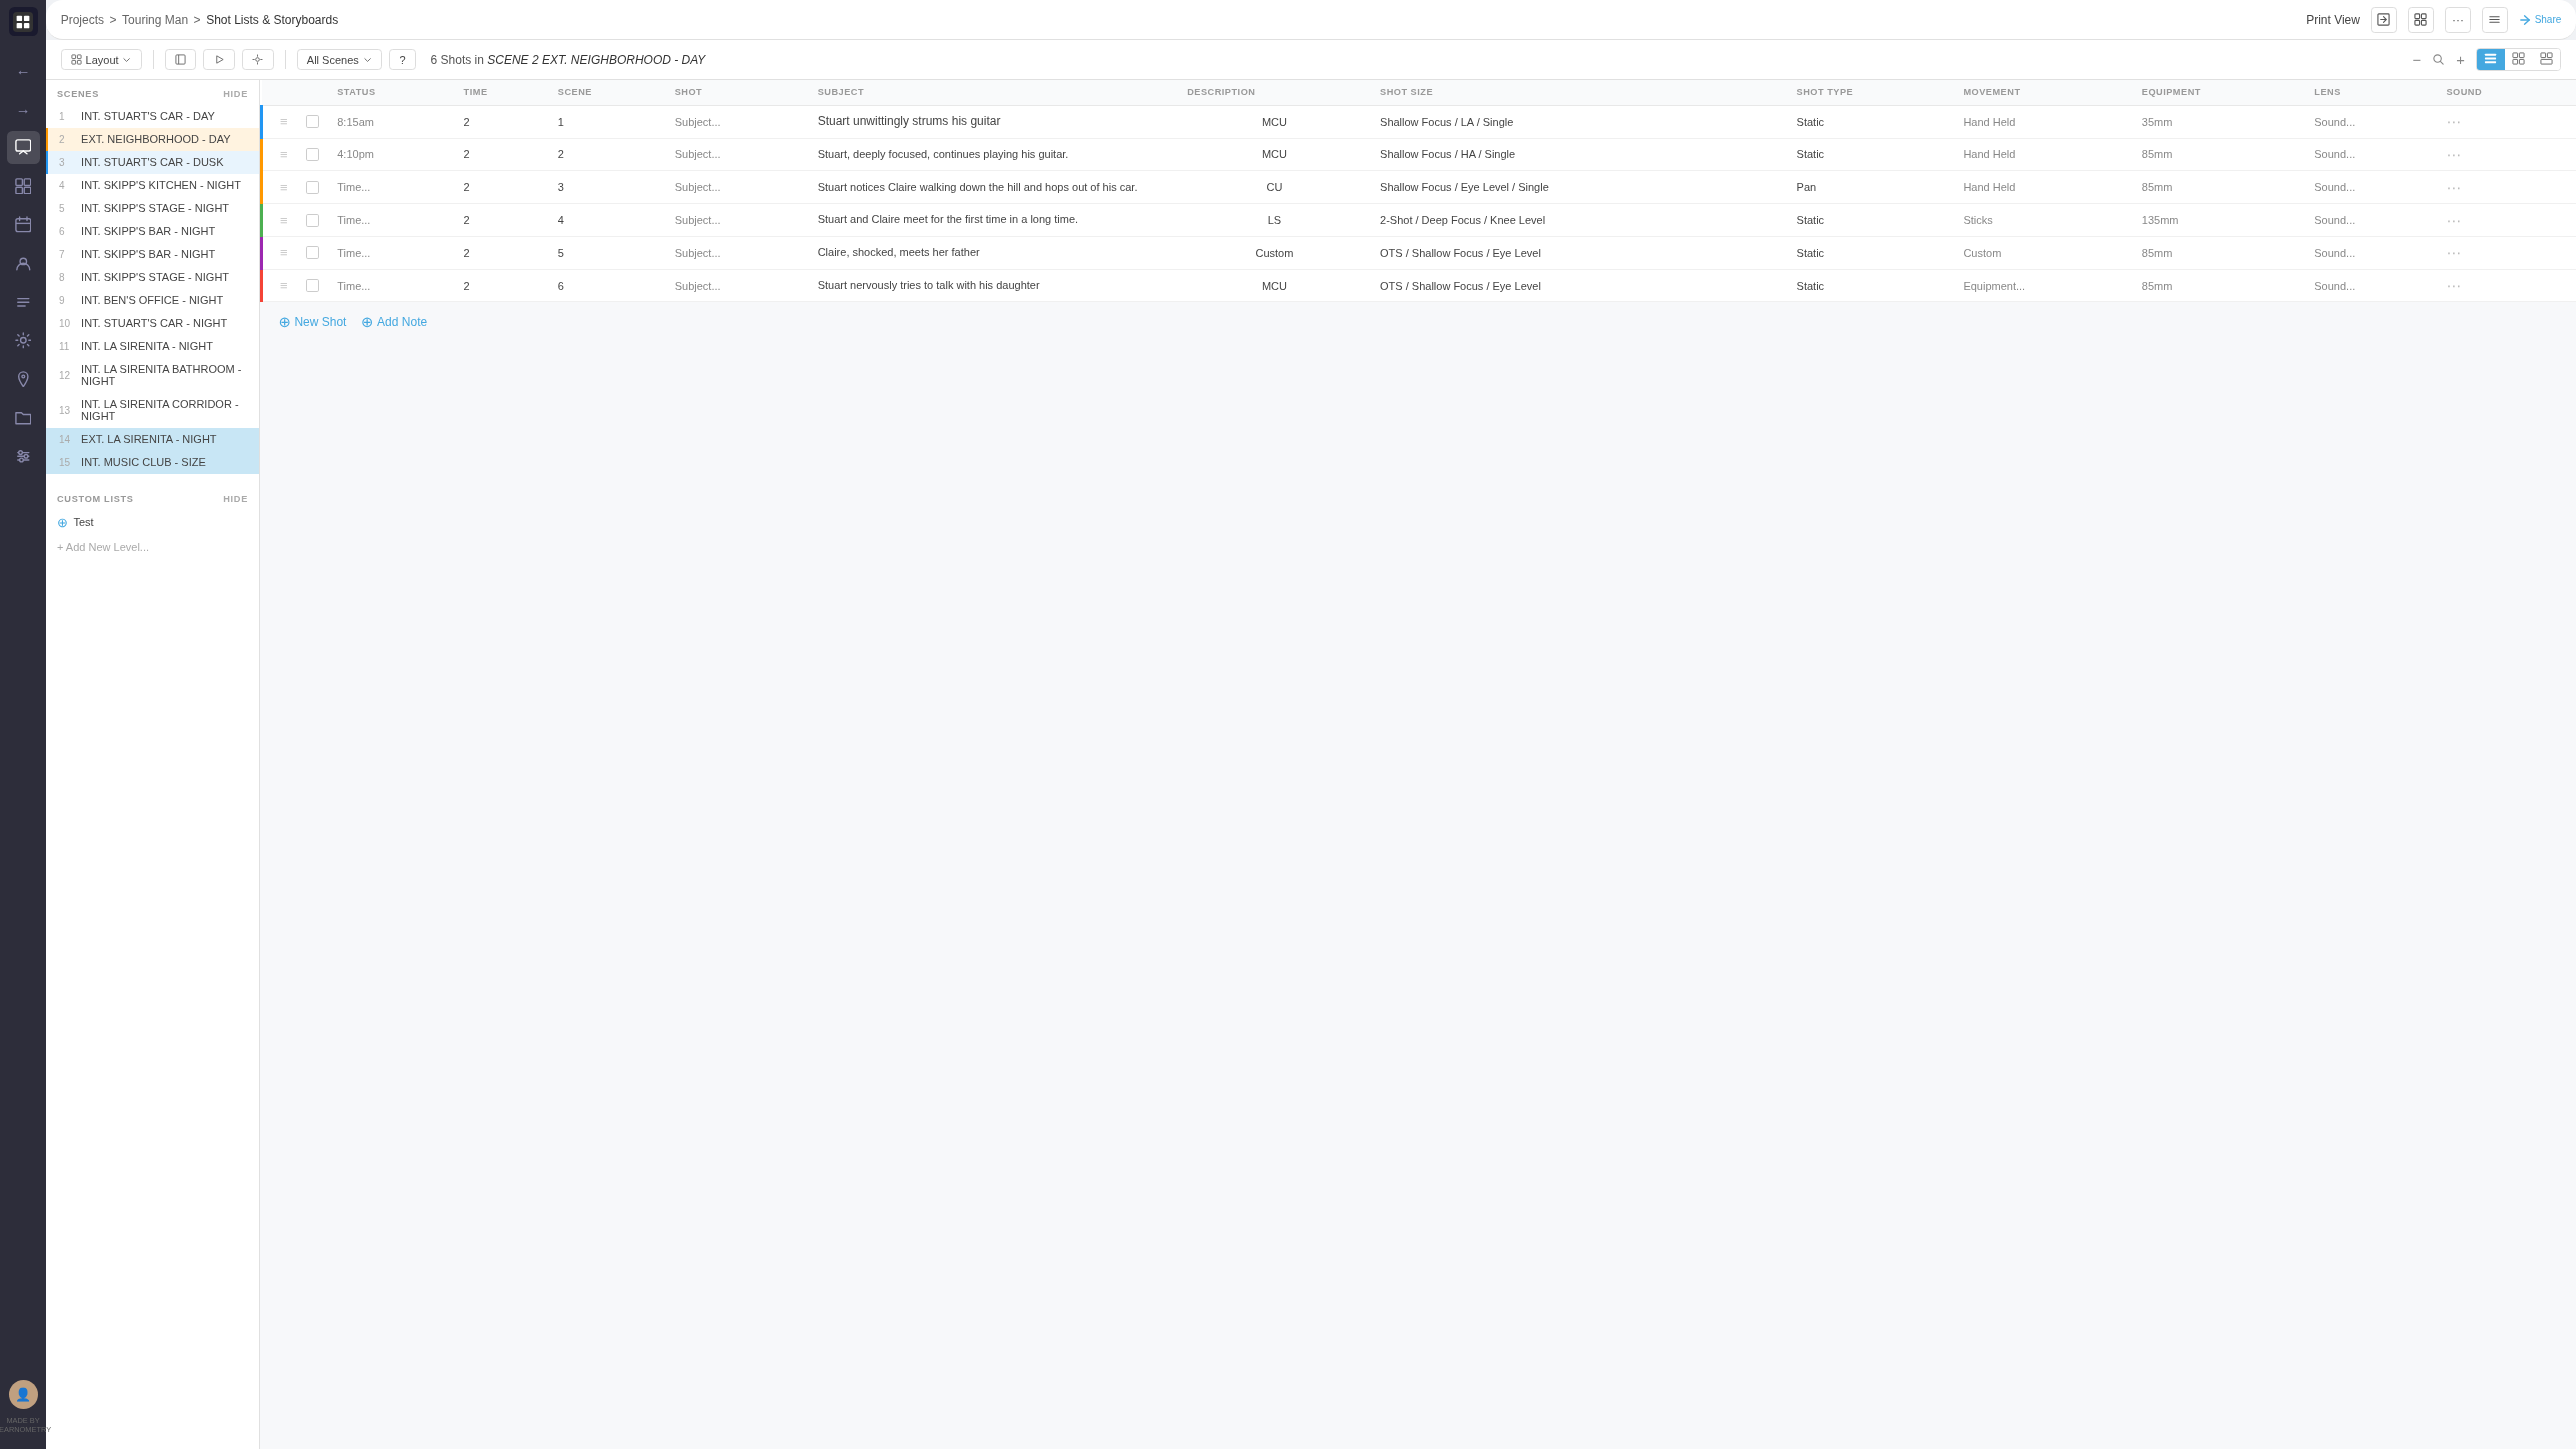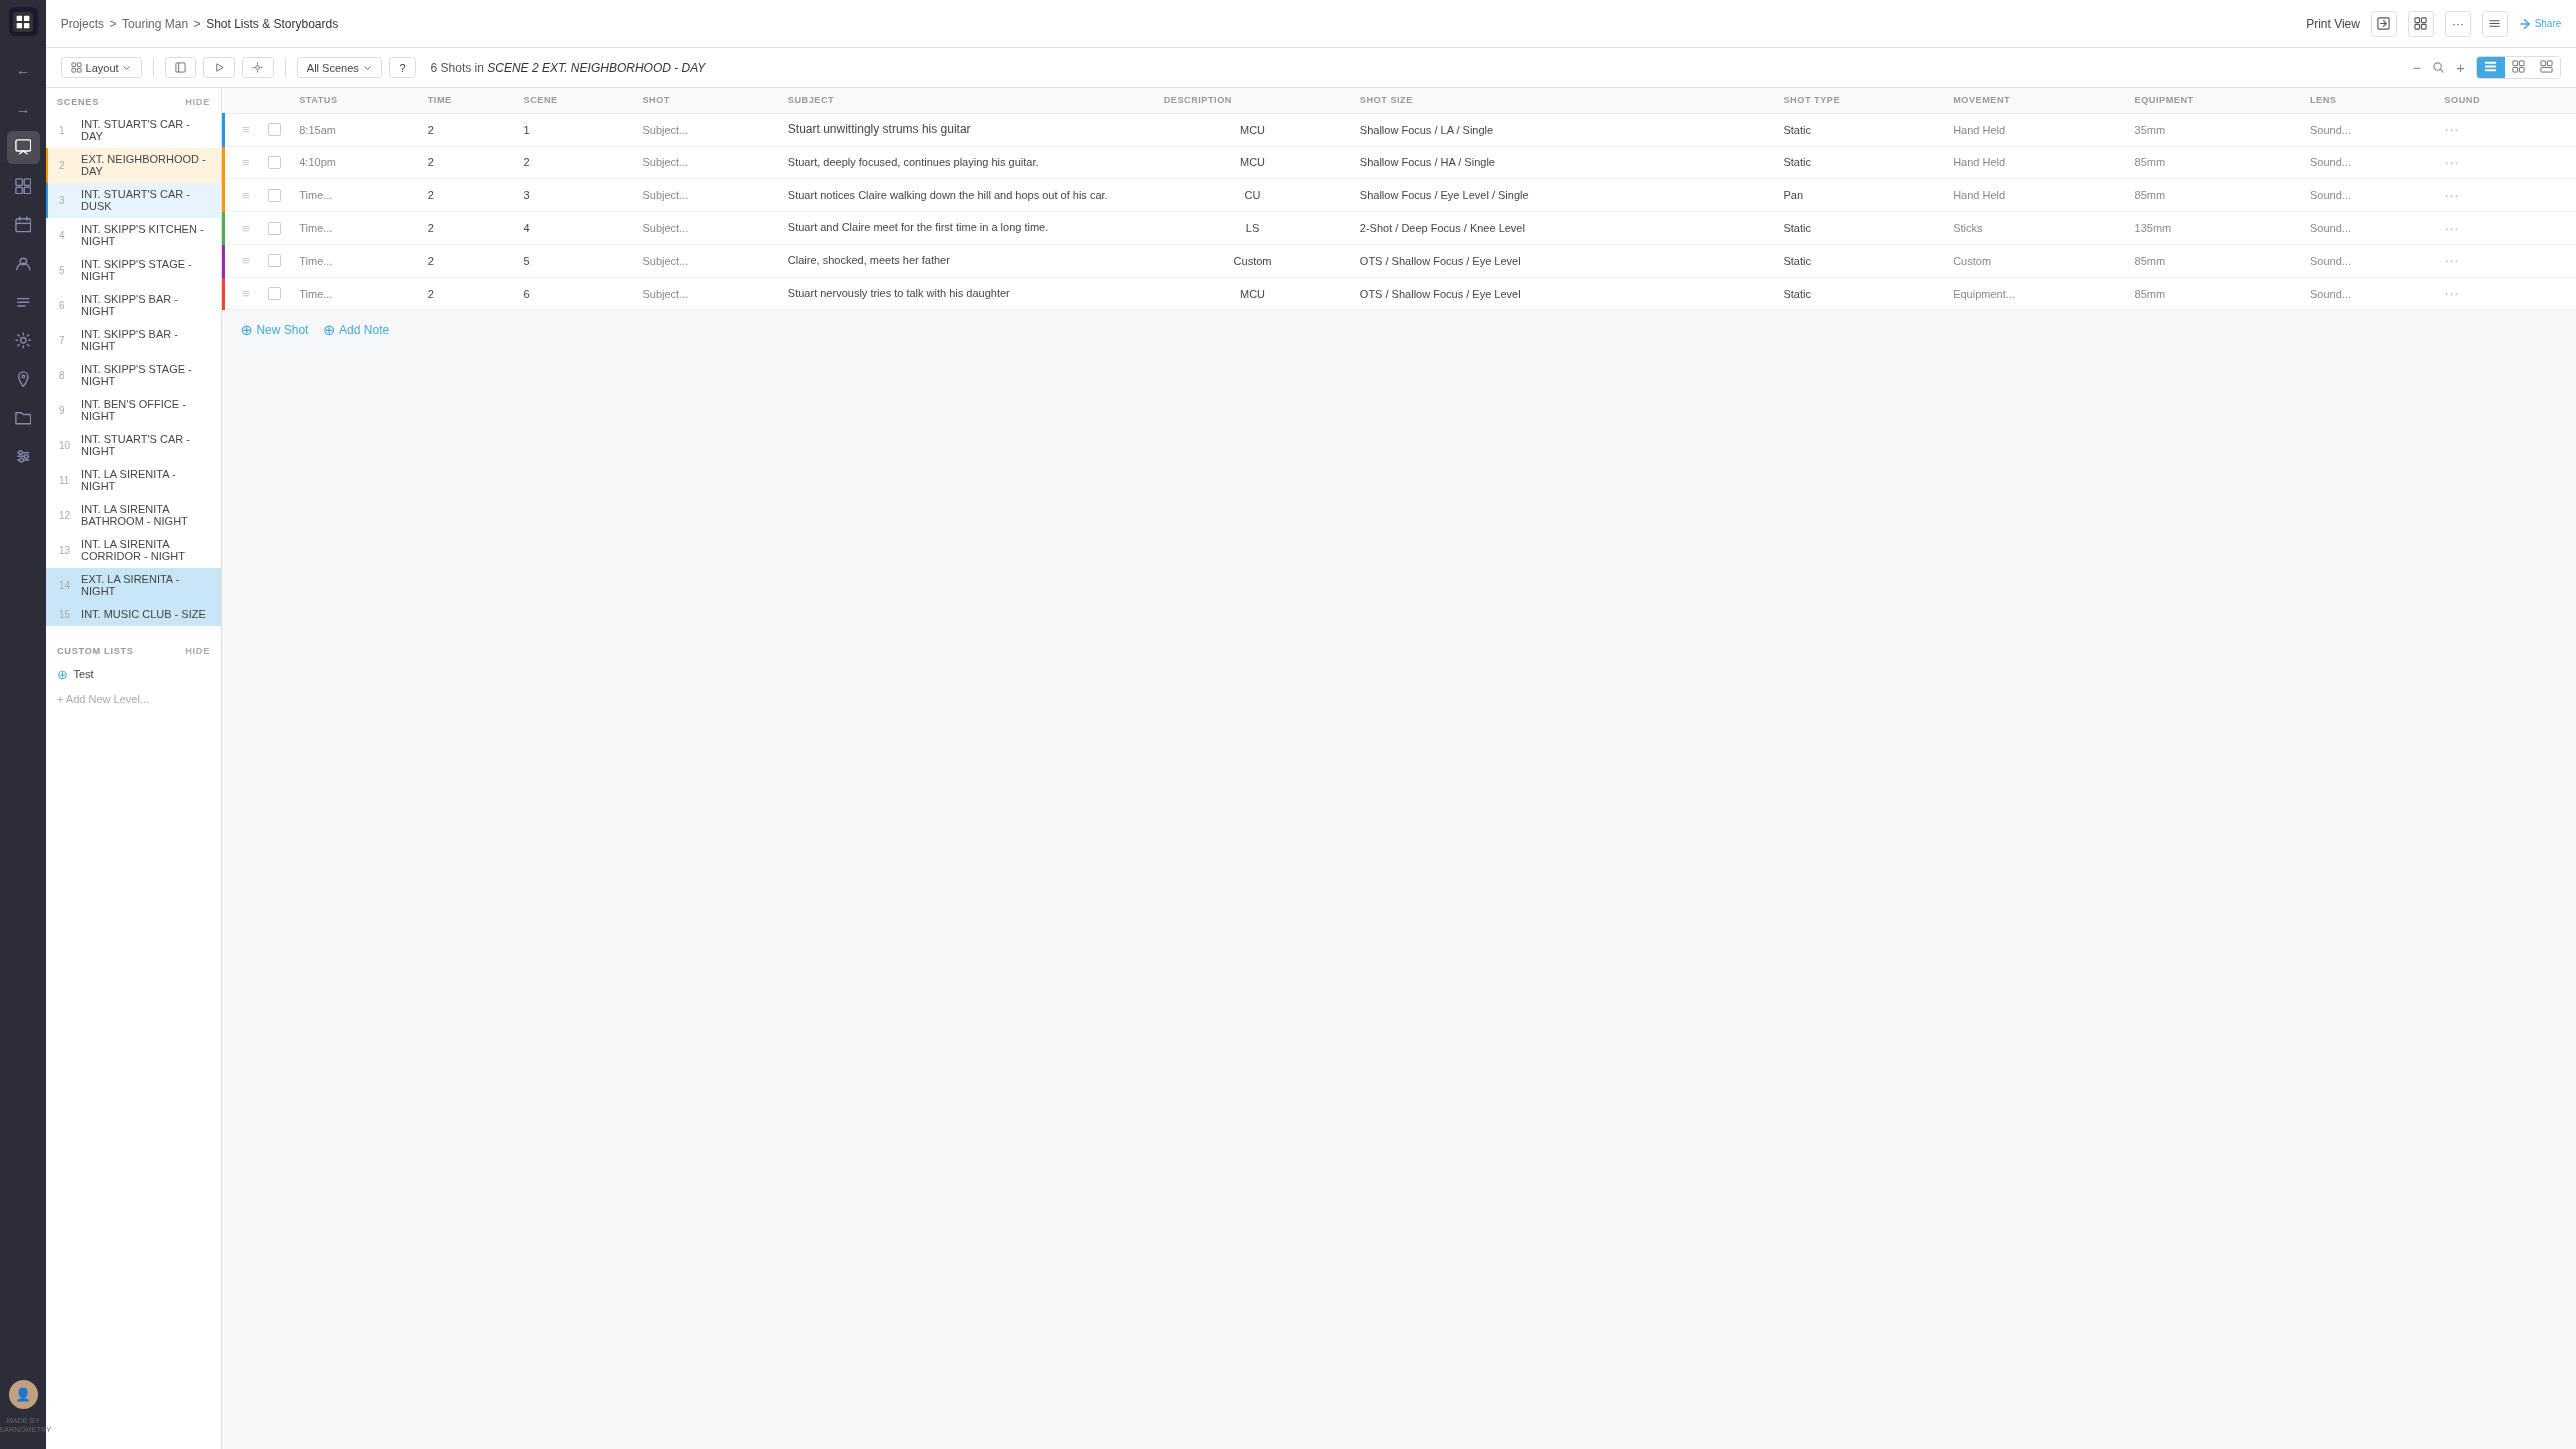--- a/index.html
+++ b/index.html
@@ -32,23 +32,24 @@
       margin-top: auto; margin-bottom: 7.4px; overflow: hidden;
       display: flex; align-items: center; justify-content: center; color: white; font-size: 13px;
     }
     .made-by { font-size: 7.4px; color: #666; text-align: center; margin-bottom: 7.4px; }
 
     
     .main-wrap { display: flex; flex-direction: column; flex: 1; overflow: hidden; }
 
     
     .top-header {
-      height: 48px; background: white; border-bottom: 0.9px solid #e0e0e0;
+      height: 40px; background: white; border-bottom: 0.9px solid #e0e0e0;
       display: flex; align-items: center; padding: 0 14.7px;
       flex-shrink: 0;
+      border-radius: 17px;
     }
     .breadcrumb { display: flex; align-items: center; gap: 5.5px; font-size: 12px; color: #666; }
     .breadcrumb a { color: #666; text-decoration: none; }
     .breadcrumb .current { color: #333; font-weight: 500; }
     .header-actions { margin-left: auto; display: flex; align-items: center; gap: 11px; }
     .print-view-btn { font-size: 12px; color: #444; cursor: pointer; }
     .header-icon-btn { width: 26px; height: 26px; border: 0.9px solid #ddd; border-radius: 3.7px; display: flex; align-items: center; justify-content: center; cursor: pointer; color: #555; font-size: 12px; }
     .share-btn { display: flex; align-items: center; gap: 3.7px; font-size: 10px; color: #44a8e0; cursor: pointer; }
 
     
@@ -69,21 +70,21 @@
     .zoom-btn { font-size: 14.7px; color: #888; cursor: pointer; padding: 0 3.7px; }
     .view-toggle { display: flex; border: 0.9px solid #ddd; border-radius: 3.7px; overflow: hidden; }
     .view-toggle-btn { padding: 2.8px 7.4px; cursor: pointer; color: #666; font-size: 12px; background: white; }
     .view-toggle-btn.active { background: #44a8e0; color: white; }
 
     
     .content-area { display: flex; flex: 1; overflow: hidden; }
 
     
     .sidebar {
-      width: 176px; background: white; border-right: 0.9px solid #e0e0e0;
+      width: 214px; background: white; border-right: 0.9px solid #e0e0e0;
       display: flex; flex-direction: column; overflow-y: auto; flex-shrink: 0;
     }
     .sidebar-section-header {
       display: flex; align-items: center; justify-content: space-between;
       padding: 9.2px 11px 5.5px; font-size: 9.2px; font-weight: 700;
       letter-spacing: 0.7px; color: #999; text-transform: uppercase;
     }
     .hide-btn { font-size: 9.2px; color: #aaa; cursor: pointer; }
     .scene-item {
       display: flex; align-items: center; padding: 5.5px 11px;

